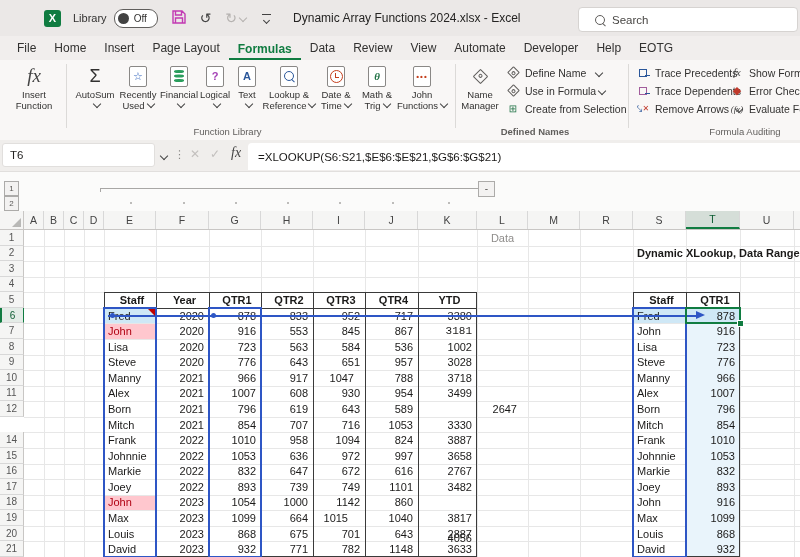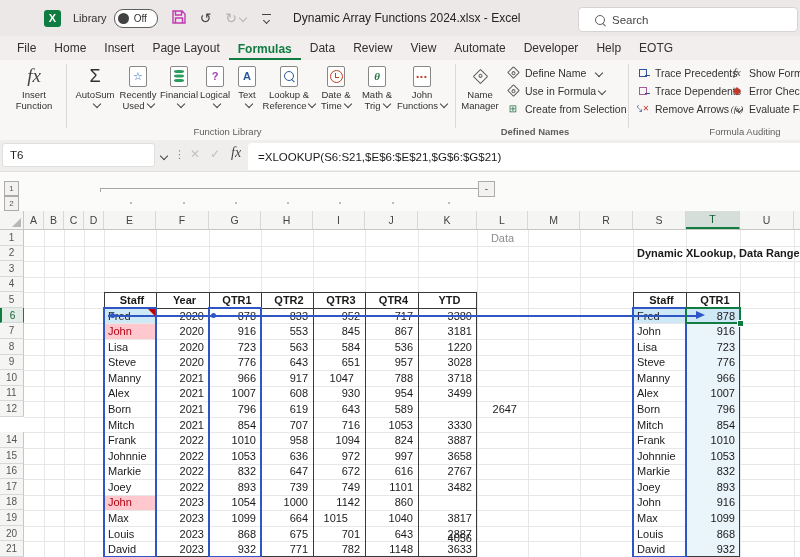--- a/index.html
+++ b/index.html
@@ -382,28 +382,28 @@
         <div class="cell" style="position: absolute; left: 261px; top: 77.8571px; width: 52px; height: 15.5714px; justify-content: flex-end; padding: 0px 5px 0px 0px;">833</div>
         <div class="cell" style="position: absolute; left: 313px; top: 77.8571px; width: 52px; height: 15.5714px; justify-content: flex-end; padding: 0px 5px 0px 0px;">952</div>
         <div class="cell" style="position: absolute; left: 365px; top: 77.8571px; width: 53px; height: 15.5714px; justify-content: flex-end; padding: 0px 5px 0px 0px;">717</div>
         <div class="cell" style="position: absolute; left: 418px; top: 77.8571px; width: 59px; height: 15.5714px; justify-content: flex-end; padding: 0px 5px 0px 0px;">3380</div>
         <div class="cell" style="position: absolute; left: 104px; top: 93.4286px; width: 52px; height: 15.5714px; justify-content: flex-start; padding: 0px 0px 0px 4px; color: rgb(176, 0, 17);">John</div>
         <div class="cell" style="position: absolute; left: 156px; top: 93.4286px; width: 53px; height: 15.5714px; justify-content: flex-end; padding: 0px 5px 0px 0px;">2020</div>
         <div class="cell" style="position: absolute; left: 209px; top: 93.4286px; width: 52px; height: 15.5714px; justify-content: flex-end; padding: 0px 5px 0px 0px;">916</div>
         <div class="cell" style="position: absolute; left: 261px; top: 93.4286px; width: 52px; height: 15.5714px; justify-content: flex-end; padding: 0px 5px 0px 0px;">553</div>
         <div class="cell" style="position: absolute; left: 313px; top: 93.4286px; width: 52px; height: 15.5714px; justify-content: flex-end; padding: 0px 5px 0px 0px;">845</div>
         <div class="cell" style="position: absolute; left: 365px; top: 93.4286px; width: 53px; height: 15.5714px; justify-content: flex-end; padding: 0px 5px 0px 0px;">867</div>
-        <div class="cell" style="position: absolute; left: 418px; top: 93.4286px; width: 59px; height: 15.5714px; justify-content: flex-end; padding: 0px 5px 0px 0px;">3181</div>
+        <div class="cell" style="position: absolute; left: 418px; top: 93.4286px; width: 59px; height: 15.5714px; justify-content: flex-end; padding: 0px 5px 0px 0px; font-family: Liberation Mono, monospace;">3181</div>
         <div class="cell" style="position: absolute; left: 104px; top: 109px; width: 52px; height: 15.5714px; justify-content: flex-start; padding: 0px 0px 0px 4px;">Lisa</div>
         <div class="cell" style="position: absolute; left: 156px; top: 109px; width: 53px; height: 15.5714px; justify-content: flex-end; padding: 0px 5px 0px 0px;">2020</div>
         <div class="cell" style="position: absolute; left: 209px; top: 109px; width: 52px; height: 15.5714px; justify-content: flex-end; padding: 0px 5px 0px 0px;">723</div>
         <div class="cell" style="position: absolute; left: 261px; top: 109px; width: 52px; height: 15.5714px; justify-content: flex-end; padding: 0px 5px 0px 0px;">563</div>
         <div class="cell" style="position: absolute; left: 313px; top: 109px; width: 52px; height: 15.5714px; justify-content: flex-end; padding: 0px 5px 0px 0px;">584</div>
         <div class="cell" style="position: absolute; left: 365px; top: 109px; width: 53px; height: 15.5714px; justify-content: flex-end; padding: 0px 5px 0px 0px;">536</div>
-        <div class="cell" style="position: absolute; left: 418px; top: 109px; width: 59px; height: 15.5714px; justify-content: flex-end; padding: 0px 5px 0px 0px;">1220</div>
+        <div class="cell" style="position: absolute; left: 418px; top: 109px; width: 59px; height: 15.5714px; justify-content: flex-end; padding: 0px 5px 0px 0px;">1002</div>
         <div class="cell" style="position: absolute; left: 104px; top: 124.571px; width: 52px; height: 15.5714px; justify-content: flex-start; padding: 0px 0px 0px 4px;">Steve</div>
         <div class="cell" style="position: absolute; left: 156px; top: 124.571px; width: 53px; height: 15.5714px; justify-content: flex-end; padding: 0px 5px 0px 0px;">2020</div>
         <div class="cell" style="position: absolute; left: 209px; top: 124.571px; width: 52px; height: 15.5714px; justify-content: flex-end; padding: 0px 5px 0px 0px;">776</div>
         <div class="cell" style="position: absolute; left: 261px; top: 124.571px; width: 52px; height: 15.5714px; justify-content: flex-end; padding: 0px 5px 0px 0px;">643</div>
         <div class="cell" style="position: absolute; left: 313px; top: 124.571px; width: 52px; height: 15.5714px; justify-content: flex-end; padding: 0px 5px 0px 0px;">651</div>
         <div class="cell" style="position: absolute; left: 365px; top: 124.571px; width: 53px; height: 15.5714px; justify-content: flex-end; padding: 0px 5px 0px 0px;">957</div>
         <div class="cell" style="position: absolute; left: 418px; top: 124.571px; width: 59px; height: 15.5714px; justify-content: flex-end; padding: 0px 5px 0px 0px;">3028</div>
         <div class="cell" style="position: absolute; left: 104px; top: 140.143px; width: 52px; height: 15.5714px; justify-content: flex-start; padding: 0px 0px 0px 4px;">Manny</div>
         <div class="cell" style="position: absolute; left: 156px; top: 140.143px; width: 53px; height: 15.5714px; justify-content: flex-end; padding: 0px 5px 0px 0px;">2021</div>
         <div class="cell" style="position: absolute; left: 209px; top: 140.143px; width: 52px; height: 15.5714px; justify-content: flex-end; padding: 0px 5px 0px 0px;">966</div>

